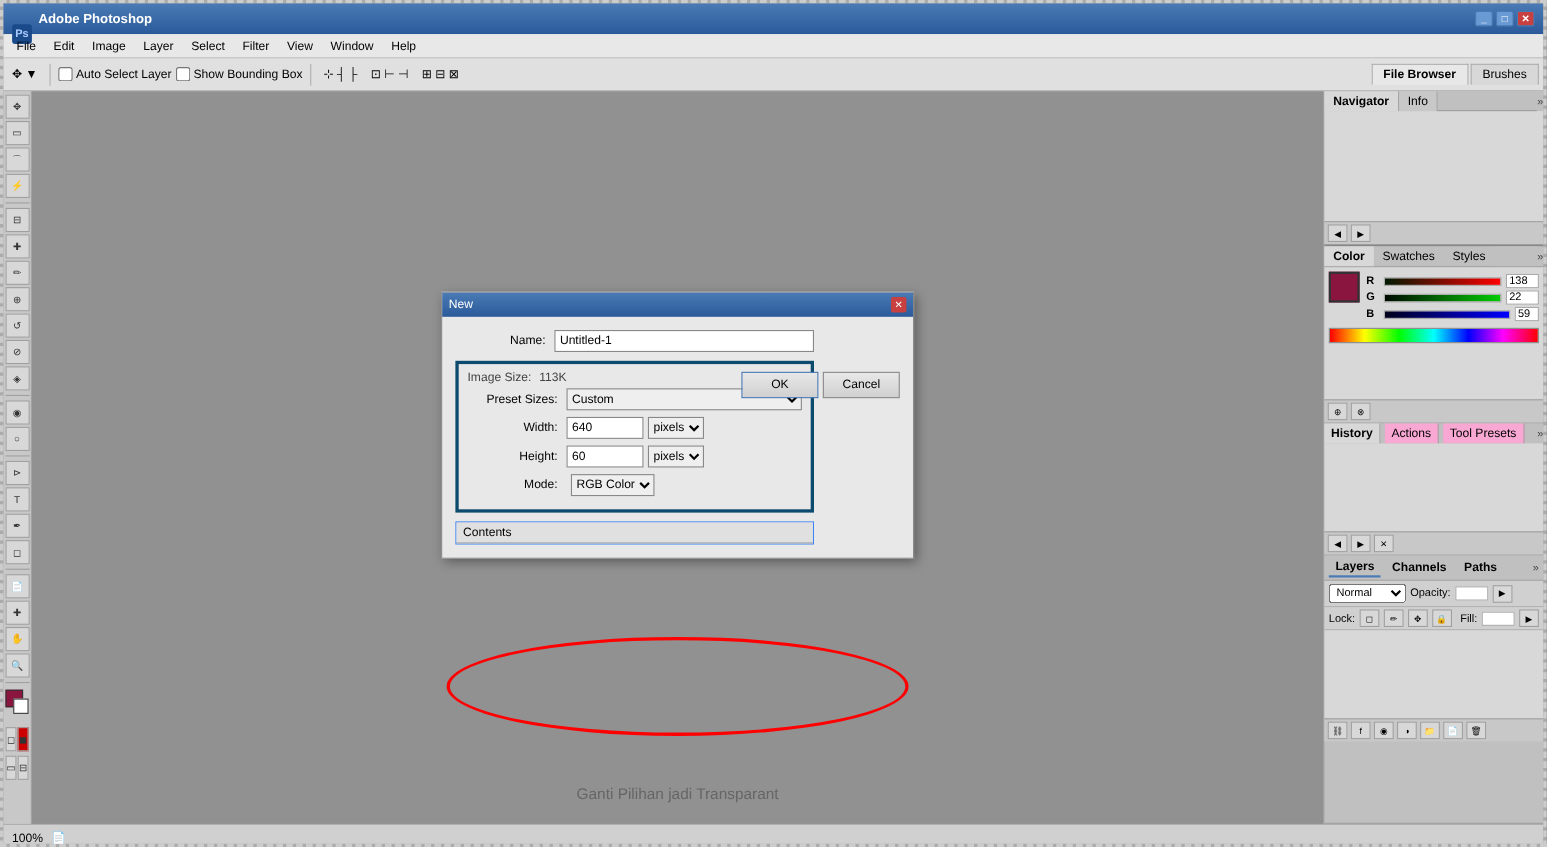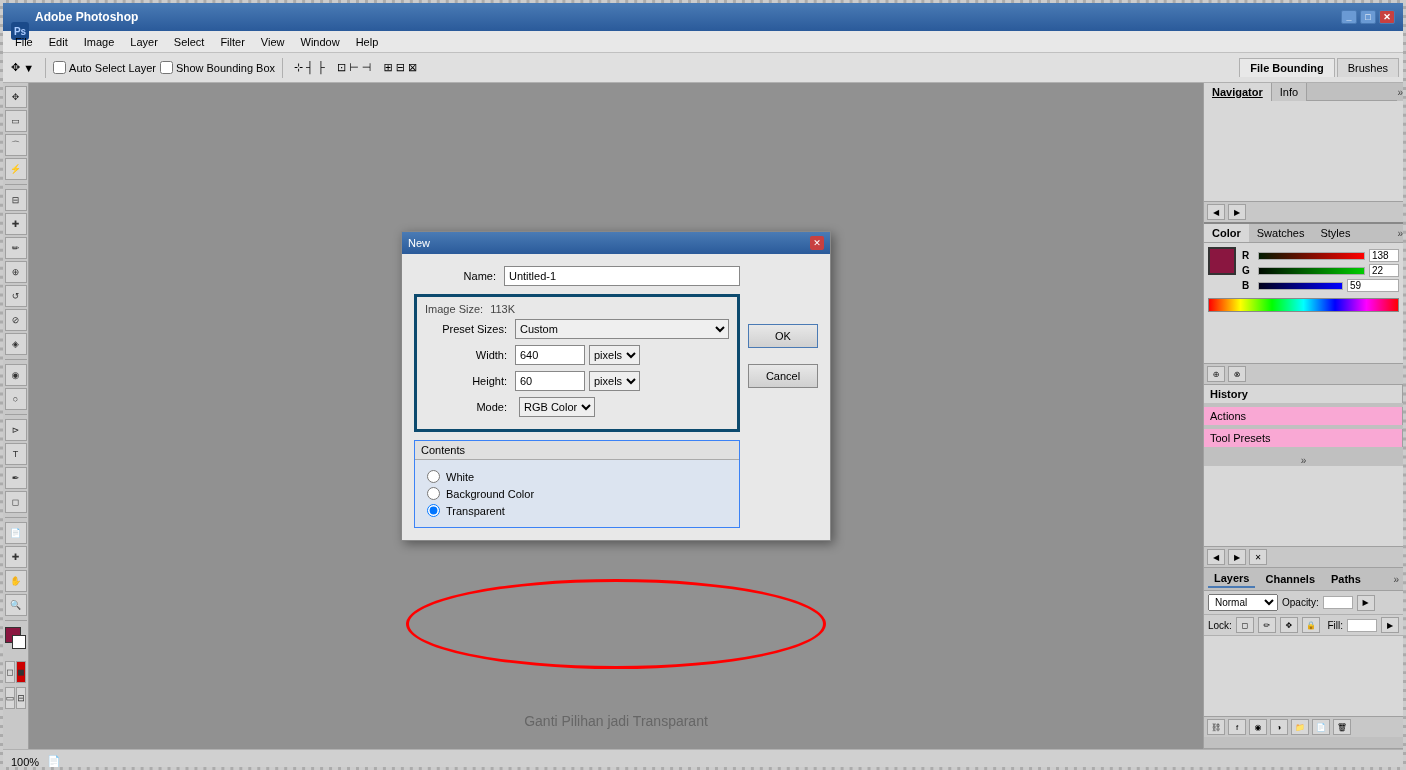--- a/index.html
+++ b/index.html
@@ -189,21 +189,20 @@
     .panel-tab-item {
       padding: 3px 8px;
       font-size: 11px;
       cursor: pointer;
       border-right: 1px solid #a0a0a0;
       background: #c8c8c8;
     }
     .panel-tab-item.active {
       background: #d8d8d8;
       font-weight: bold;
-      text-decoration: underline;
     }
     .panel-content {
       background: #d8d8d8;
       min-height: 80px;
     }
     .panel-content.color-panel {
       min-height: 120px;
       padding: 4px;
     }
     .color-channel {
@@ -227,21 +226,20 @@
       background: linear-gradient(to right, #ff0000, #ffff00, #00ff00, #00ffff, #0000ff, #ff00ff, #ff0000);
       margin-top: 4px;
       border: 1px solid #888;
     }
 
     
     .panel-actions-row {
       display: flex;
       gap: 4px;
       background: #c0c0c0;
-      flex-direction: column;
     }
     .panel-action-tab {
       padding: 3px 6px;
       font-size: 11px;
       cursor: pointer;
       border-right: 1px solid #a0a0a0;
       background: #f9a8d4;
     }
     .panel-action-tab.active {
       background: #d8d8d8;
@@ -430,23 +428,21 @@
       align-items: center;
       margin: 4px 0;
       font-size: 11px;
       gap: 6px;
     }
     .dialog-buttons {
       position: absolute;
       top: 50px;
       right: 12px;
       display: flex;
-      flex-direction: column;
-      gap: 16px;
-      margin-top: 20px;
+      gap: 4px;
     }
     .dialog-btn {
       width: 70px;
       height: 24px;
       font-size: 11px;
       cursor: pointer;
       border: 1px solid #888;
     }
     .dialog-btn.ok {
       background: linear-gradient(to bottom, #e8e8e8, #d0d0d0);
@@ -572,21 +568,21 @@
     <input type="checkbox" style="">
     <span>Show Bounding Box</span>
   </label>
   <div class="toolbar-separator"></div>
   <button class="toolbar-btn">⊹ ┤ ├</button>
   <button class="toolbar-btn">⊡ ⊢ ⊣</button>
   <button class="toolbar-btn">⊞ ⊟ ⊠</button>
   <div style="flex:1"></div>
 
   <div style="display:flex; align-items:flex-end; gap:2px;">
-    <div class="panel-tab active">File Bounding</div>
+    <div class="panel-tab active">File Browser</div>
     <div class="panel-tab">Brushes</div>
   </div>
 </div>
 
 <div id="main-area">
 
   <div id="left-toolbox">
     <button class="tool-btn" title="Move">✥</button>
     <button class="tool-btn" title="Rectangular Marquee">▭</button>
     <button class="tool-btn" title="Lasso">⌒</button>
@@ -678,34 +674,20 @@
             <div class="dialog-field-row">
               <label>Mode:</label>
               <select>
                 <option>RGB Color</option>
               </select>
             </div>
           </div>
 
           <div class="contents-section">
             <div class="contents-legend">Contents</div>
-            <div class="contents-body">
-              <div class="radio-row">
-                <input type="radio" name="contents" style="">
-                <span>White</span>
-              </div>
-              <div class="radio-row">
-                <input type="radio" name="contents" style="">
-                <span>Background Color</span>
-              </div>
-              <div class="radio-row">
-                <input type="radio" name="contents" checked="" style="">
-                <span>Transparent</span>
-              </div>
-            </div>
           </div>
 
           <div class="dialog-buttons">
             <button class="dialog-btn ok">OK</button>
             <button class="dialog-btn cancel">Cancel</button>
           </div>
         </div>
       </div>
     </div>
 
@@ -751,21 +733,21 @@
                 <input type="text" style="width: 30px; font-size: 10px; border: 1px solid rgb(170, 170, 170); padding: 0px 2px;" value="138">
               </div>
               <div class="color-channel">
                 <label>G</label>
                 <div style="flex:1;height:8px;margin:0 4px;background:linear-gradient(to right, #000a00, #00cc00);border:1px solid #aaa;"></div>
                 <input type="text" style="width: 30px; font-size: 10px; border: 1px solid rgb(170, 170, 170); padding: 0px 2px;" value="22">
               </div>
               <div class="color-channel">
                 <label>B</label>
                 <div style="flex:1;height:8px;margin:0 4px;background:linear-gradient(to right, #00001a, #0000ff);border:1px solid #aaa;"></div>
-                <input type="text" style="width: 52px; font-size: 10px; border: 1px solid rgb(170, 170, 170); padding: 0px 2px;" value="59">
+                <input type="text" style="width: 22px; font-size: 10px; border: 1px solid rgb(170, 170, 170); padding: 0px 2px;" value="59">
               </div>
             </div>
           </div>
           <div class="color-rainbow"></div>
         </div>
         <div class="bottom-toolbar">
           <button class="bottom-tool-btn">⊕</button>
           <button class="bottom-tool-btn">⊗</button>
         </div>
       </div>

